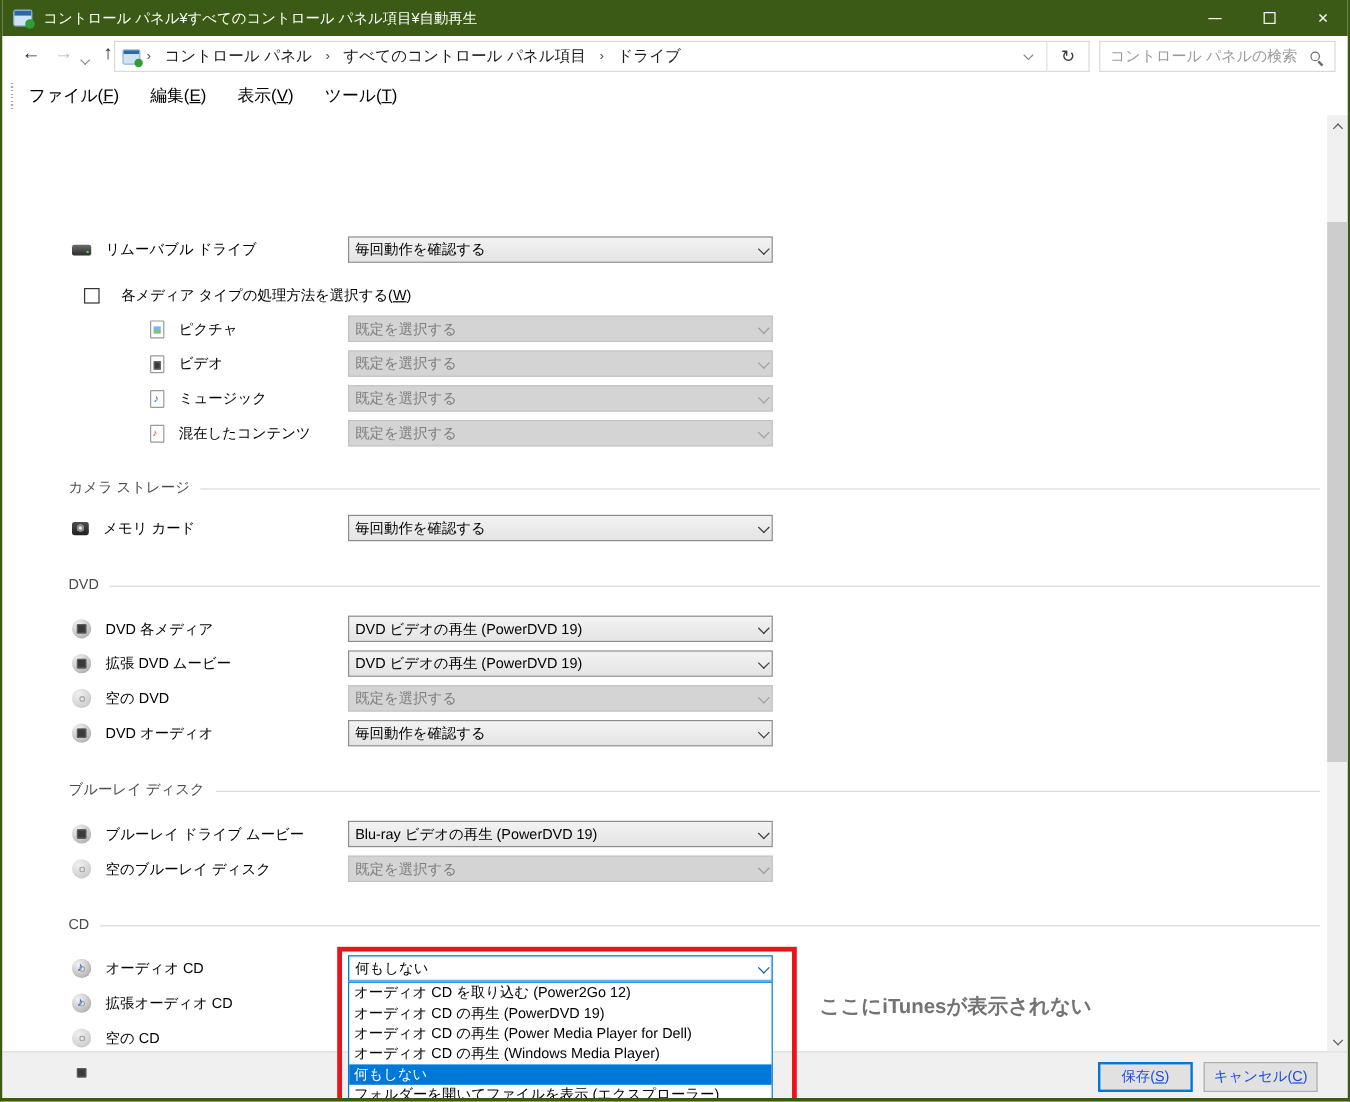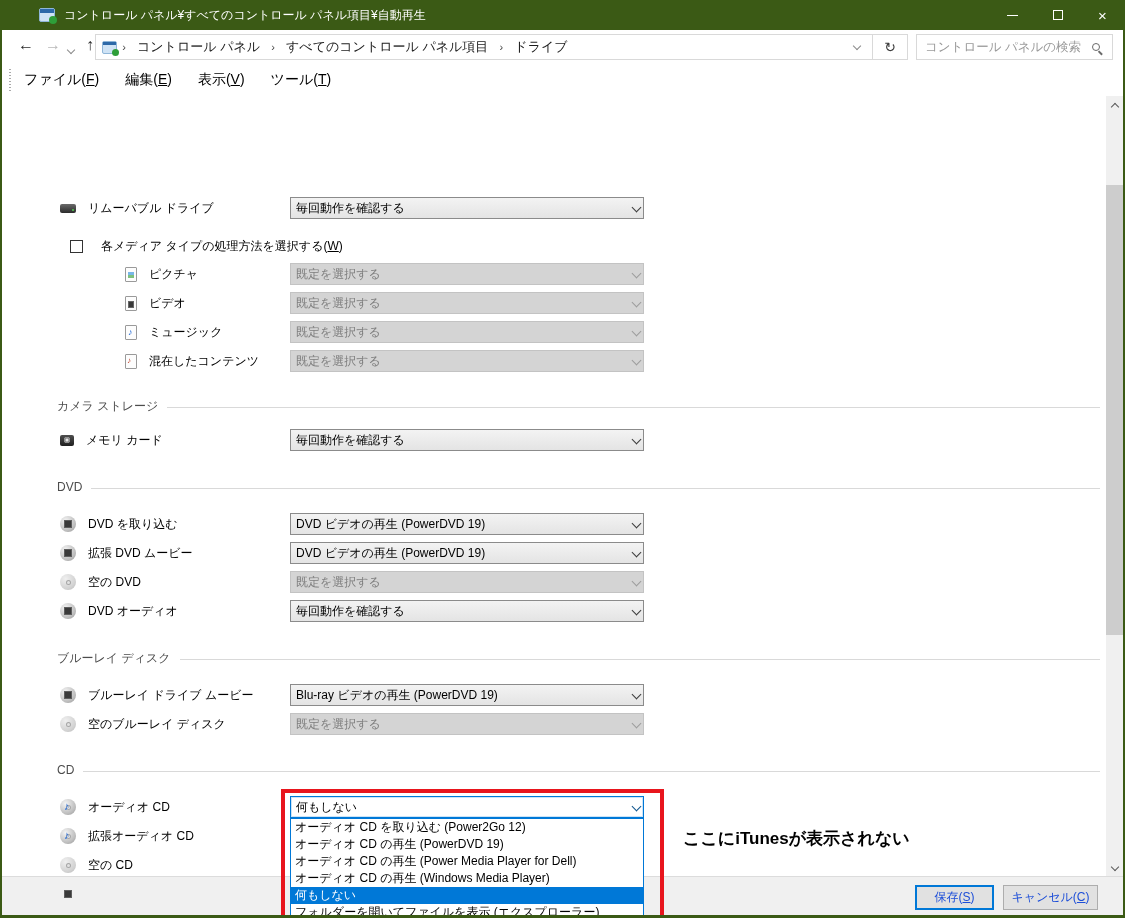--- a/index.html
+++ b/index.html
@@ -4,21 +4,21 @@
 <style>
   * { margin:0; padding:0; box-sizing:border-box; }
   html,body { background:#888; }
   body { font-family:"Liberation Sans","DejaVu Sans",sans-serif; }
   .window {
     position:relative; width:1125px; height:918px; background:#fff;
     border-left:2px solid #3b5a15; border-right:2px solid #3b5a15; border-bottom:3px solid #3b5a15;
     overflow:hidden;
   }
   
-  .titlebar { position:absolute; left:-2px; top:0; width:1125px; height:30px; background:#3b5a15; display:flex; align-items:center;padding-left:28px; }
+  .titlebar { position:absolute; left:-2px; top:0; width:1125px; height:30px; background:#3b5a15; display:flex; align-items:center; }
   .app-icon { width:16px; height:14px; margin-left:11px; background:#cfe3f5; border:1px solid #8fb6d8; border-radius:2px; position:relative; }
   .app-icon::before { content:""; position:absolute; left:0; top:0; right:0; height:4px; background:#2d69a8; }
   .app-icon::after { content:""; position:absolute; right:-3px; bottom:-3px; width:8px; height:8px; border-radius:50%; background:#2e9e39; }
   .title-text { color:#fff; font-size:12px; margin-left:9px; white-space:nowrap; }
   .win-controls { margin-left:auto; display:flex; height:30px; }
   .win-btn { width:45px; height:30px; display:flex; align-items:center; justify-content:center; color:#fff; }
   .glyph-min { width:11px; height:1px; background:#fff; }
   .glyph-max { width:10px; height:10px; border:1px solid #fff; }
   .glyph-close { font-size:15px; line-height:1; }
   
@@ -61,21 +61,21 @@
   .combo.disabled { background:#d4d4d4; border-color:#c3c3c3; color:#7e7e7e; }
   .combo.disabled .chev::before { border-color:#9d9d9d; }
   .combo.focused { background:#fff; border:1px solid #0078d7; box-shadow:inset 0 0 0 1px #cce4f7; }
   .combo.focused .chev::before { border-color:#10568e; }
   
   .droplist { position:absolute; left:288px; top:722px; width:354px; background:#fff; border:1px solid #0078d7; z-index:4; }
   .dropitem { height:17px; line-height:17px; font-size:12px; color:#000; padding-left:4px; white-space:nowrap; }
   .dropitem.sel { background:#0078d7; color:#fff; }
   
   .redbox { position:absolute; left:279px; top:693px; width:383px; height:164px; border:4px solid #e8151d; z-index:6; pointer-events:none; }
-  .annotation { position:absolute; left:681px; top:731px; font-size:17px; font-weight:bold; color:#000000; white-space:nowrap; }
+  .annotation { position:absolute; left:681px; top:731px; font-size:17px; font-weight:bold; color:#737373; white-space:nowrap; }
   
   .drive-icon { width:16px; height:9px; background:linear-gradient(#6a6a6a,#2b2b2b); border-radius:2px; position:relative; flex:none; align-self:center; }
   .drive-icon::after { content:""; position:absolute; right:2px; bottom:2px; width:2px; height:2px; border-radius:50%; background:#51d151; }
   .page-icon { width:12px; height:15px; background:#fdfdfd; border:1px solid #9a9a9a; border-radius:1px; position:relative; flex:none; }
   .page-icon.pic::after { content:""; position:absolute; left:2px; top:4px; width:6px; height:6px; background:linear-gradient(#79b7e8 50%,#7ec07e 50%); }
   .page-icon.vid::after { content:""; position:absolute; left:2px; top:4px; width:6px; height:7px; background:#3a3a3a; box-shadow:inset 0 0 0 1px #666; }
   .page-icon.mus::after { content:"♪"; position:absolute; left:2px; top:1px; font-size:9px; color:#2a6fd8; }
   .page-icon.mix::after { content:"♪"; position:absolute; left:1px; top:1px; font-size:8px; color:#c2452f; }
   .card-icon { width:14px; height:11px; background:linear-gradient(#4e4e4e,#1f1f1f); border-radius:2px; position:relative; flex:none; }
   .card-icon::after { content:""; position:absolute; left:4px; top:2.5px; width:6px; height:6px; border-radius:50%; background:#e8e8e8; box-shadow:inset 0 0 0 1.5px #888; }
@@ -215,21 +215,21 @@
       <span>毎回動作を確認する</span>
       <span class="chev"></span>
     </div>
 
     <div class="sect" style="top:384px">
       <span>DVD</span>
         <span class="line"></span>
     </div>
     <div class="row" style="top:417px">
       <span class="disc film"></span>
-      <span class="lbl">DVD を取り込む</span>
+      <span class="lbl">DVD 各メディア</span>
     </div>
     <div class="combo" style="top:417px">
       <span>DVD ビデオの再生 (PowerDVD 19)</span>
       <span class="chev"></span>
     </div>
     <div class="row" style="top:446px">
       <span class="disc film"></span>
       <span class="lbl">拡張 DVD ムービー</span>
     </div>
     <div class="combo" style="top:446px">

